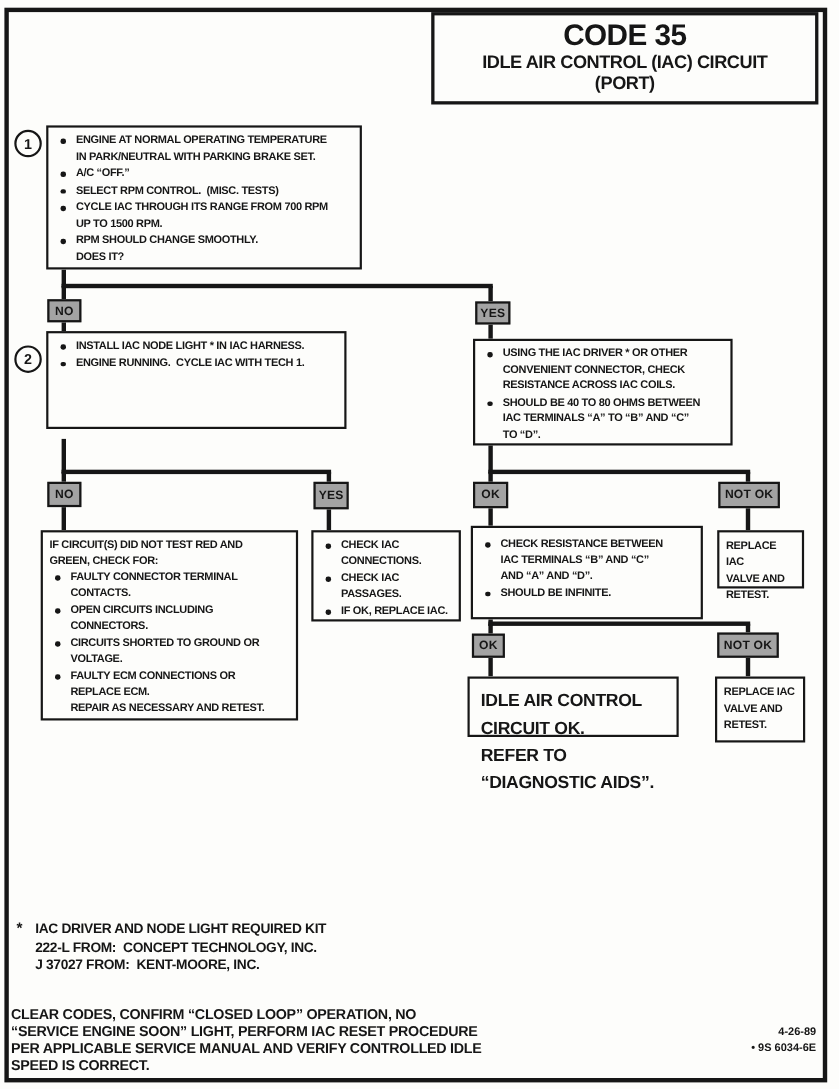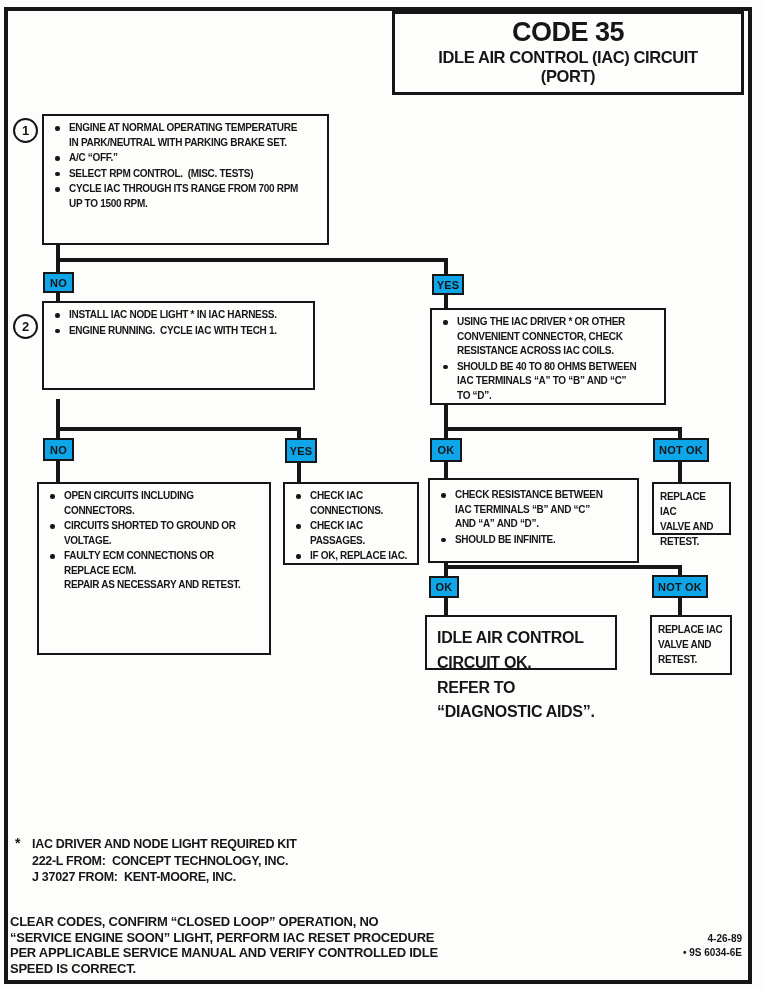--- a/index.html
+++ b/index.html
@@ -17,21 +17,21 @@
   .cl { position:absolute; background:#161616; }
   
   .fbox {
     position:absolute; box-sizing:border-box;
     border:2.5px solid #161616; background:#fdfdfb;
     font-weight:bold; font-size:10px; letter-spacing:-0.3px; line-height:1.45;
     padding:5px 6px; color:#161616;
   }
   .lbl {
     position:absolute; box-sizing:border-box;
-    border:2px solid #161616; background:#0ea5e9;
+    border:2px solid #161616; background:#a3a3a3;
     display:flex; align-items:center; justify-content:center;
     font-weight:bold; font-size:11px; letter-spacing:0.2px; color:#161616;
   }
   .badge {
     position:absolute; width:25px; height:25px; box-sizing:border-box;
     border:2px solid #161616; border-radius:50%; background:#fdfdfb;
     display:flex; align-items:center; justify-content:center;
     font-weight:bold; font-size:13px;
   }
   .title-box {
@@ -104,20 +104,22 @@
   <span>1</span>
 </div>
 <div class="fbox" style="left:42px;top:114px;width:287px;height:131px">
   <ul class="blist">
       <li>ENGINE AT NORMAL OPERATING TEMPERATURE
 IN PARK/NEUTRAL WITH PARKING BRAKE SET.</li>
       <li>A/C “OFF.”</li>
       <li>SELECT RPM CONTROL.  (MISC. TESTS)</li>
       <li>CYCLE IAC THROUGH ITS RANGE FROM 700 RPM
 UP TO 1500 RPM.</li>
+      <li>RPM SHOULD CHANGE SMOOTHLY.
+DOES IT?</li>
     </ul>
 </div>
 
 <div class="lbl" style="left:43px;top:272px;width:31px;height:21px">
   <span>NO</span>
 </div>
 <div class="lbl" style="left:432px;top:274px;width:32px;height:21px">
   <span>YES</span>
 </div>
 
@@ -149,21 +151,25 @@
   <span>YES</span>
 </div>
 <div class="lbl" style="left:430px;top:438px;width:32px;height:24px">
   <span>OK</span>
 </div>
 <div class="lbl" style="left:653px;top:438px;width:56px;height:24px">
   <span>NOT OK</span>
 </div>
 
 <div class="fbox" style="left:37px;top:482px;width:234px;height:173px">
-  <ul class="blist">
+  <div class="btext">IF CIRCUIT(S) DID NOT TEST RED AND
+GREEN, CHECK FOR:</div>
+  <ul class="blist">
+      <li>FAULTY CONNECTOR TERMINAL
+CONTACTS.</li>
       <li>OPEN CIRCUITS INCLUDING
 CONNECTORS.</li>
       <li>CIRCUITS SHORTED TO GROUND OR
 VOLTAGE.</li>
       <li>FAULTY ECM CONNECTIONS OR
 REPLACE ECM.
 REPAIR AS NECESSARY AND RETEST.</li>
     </ul>
 </div>
 

